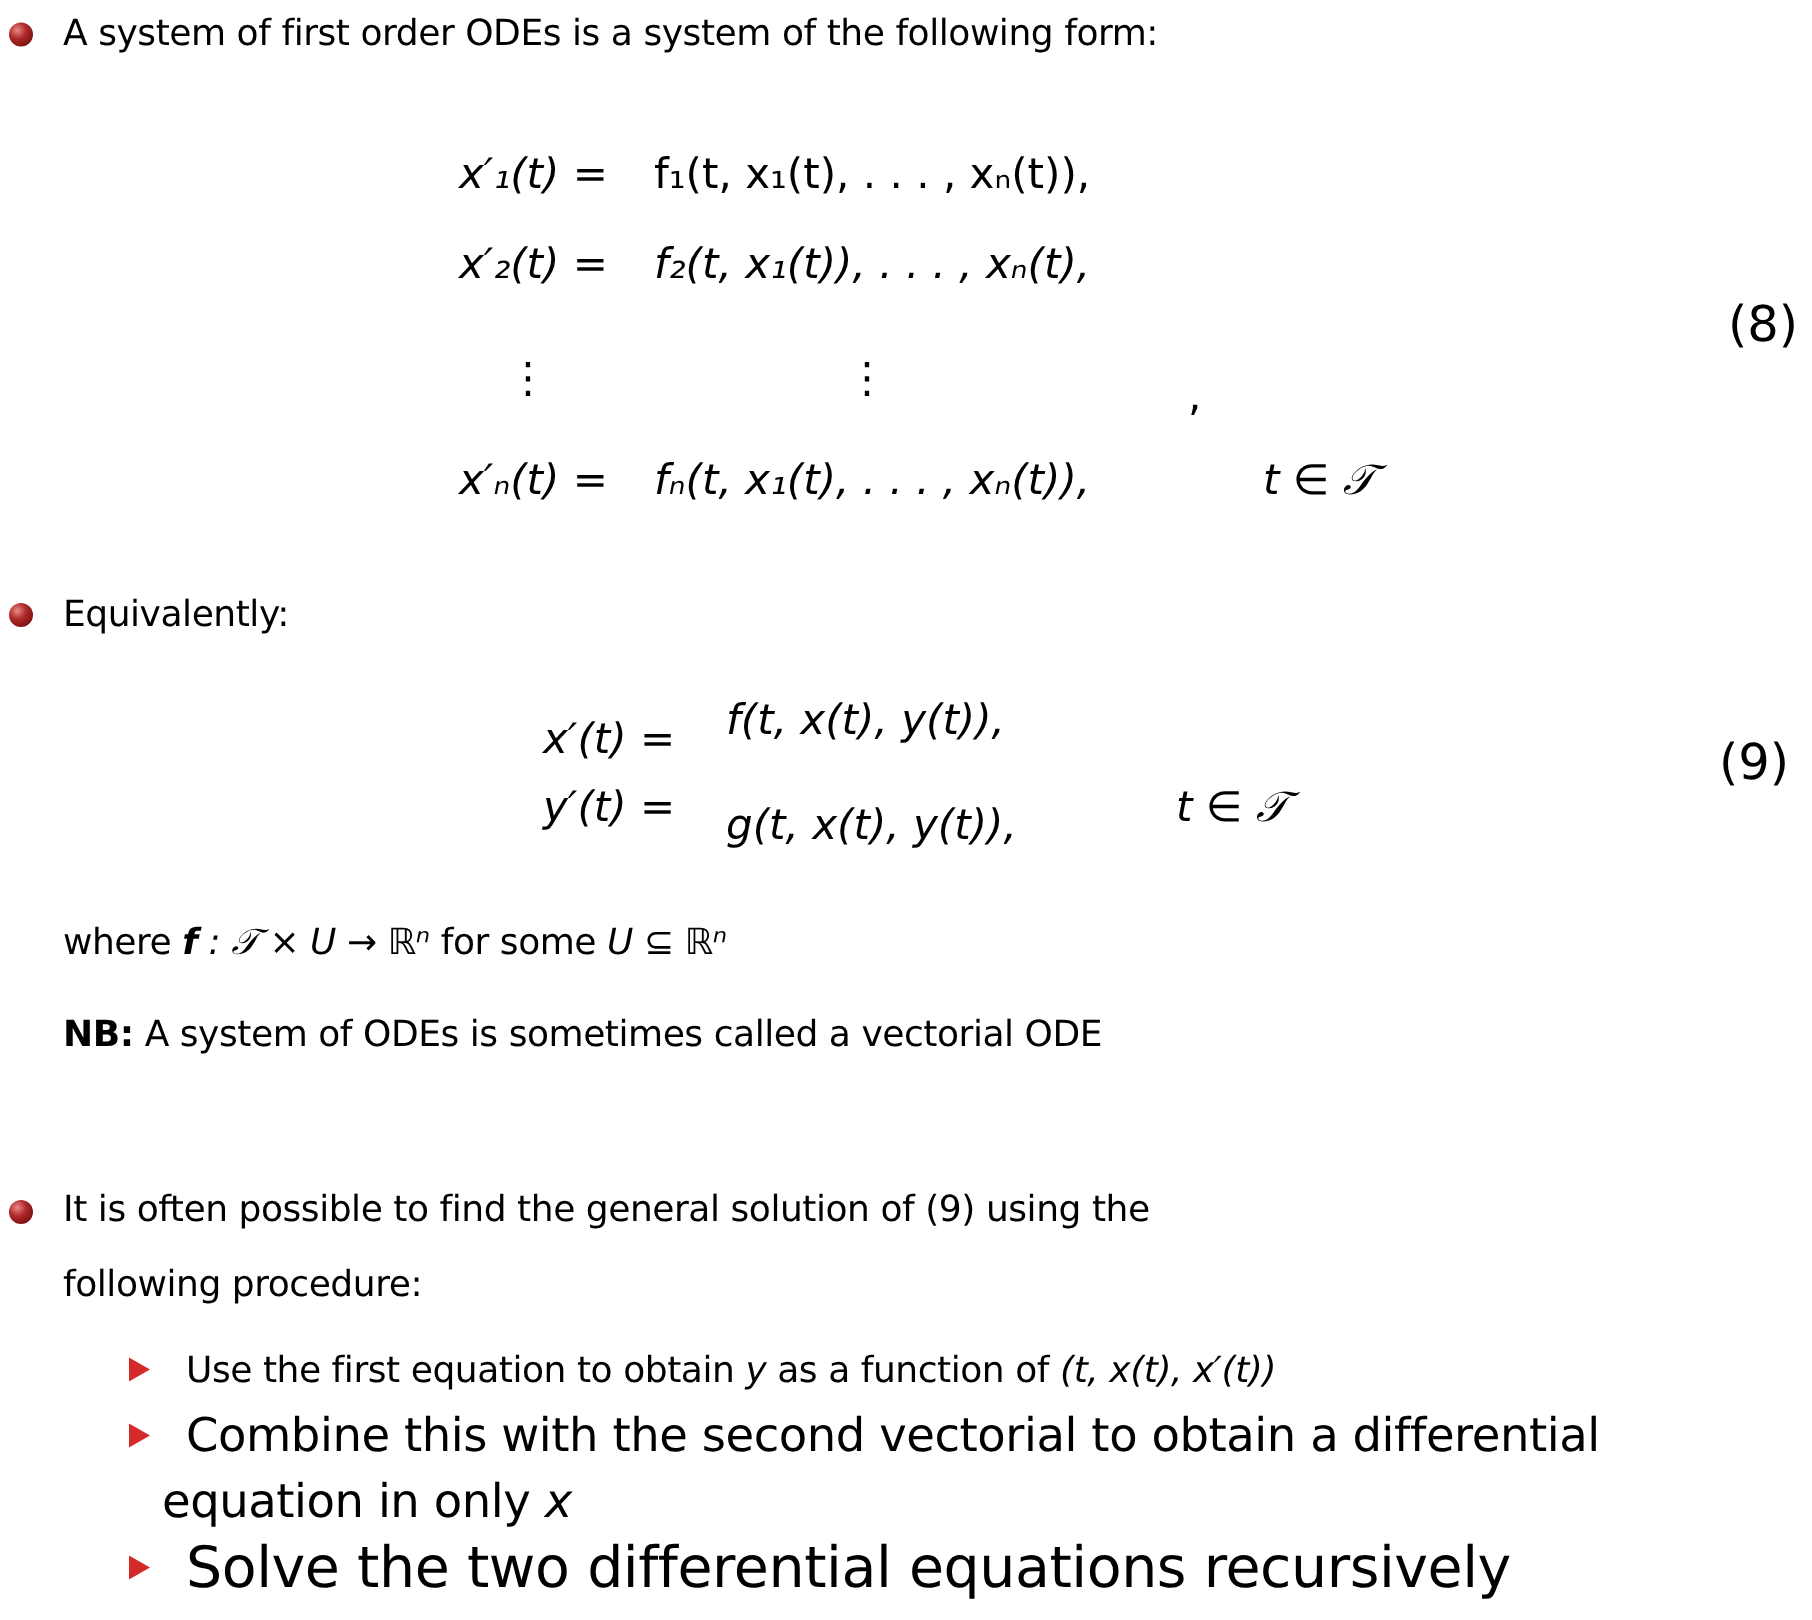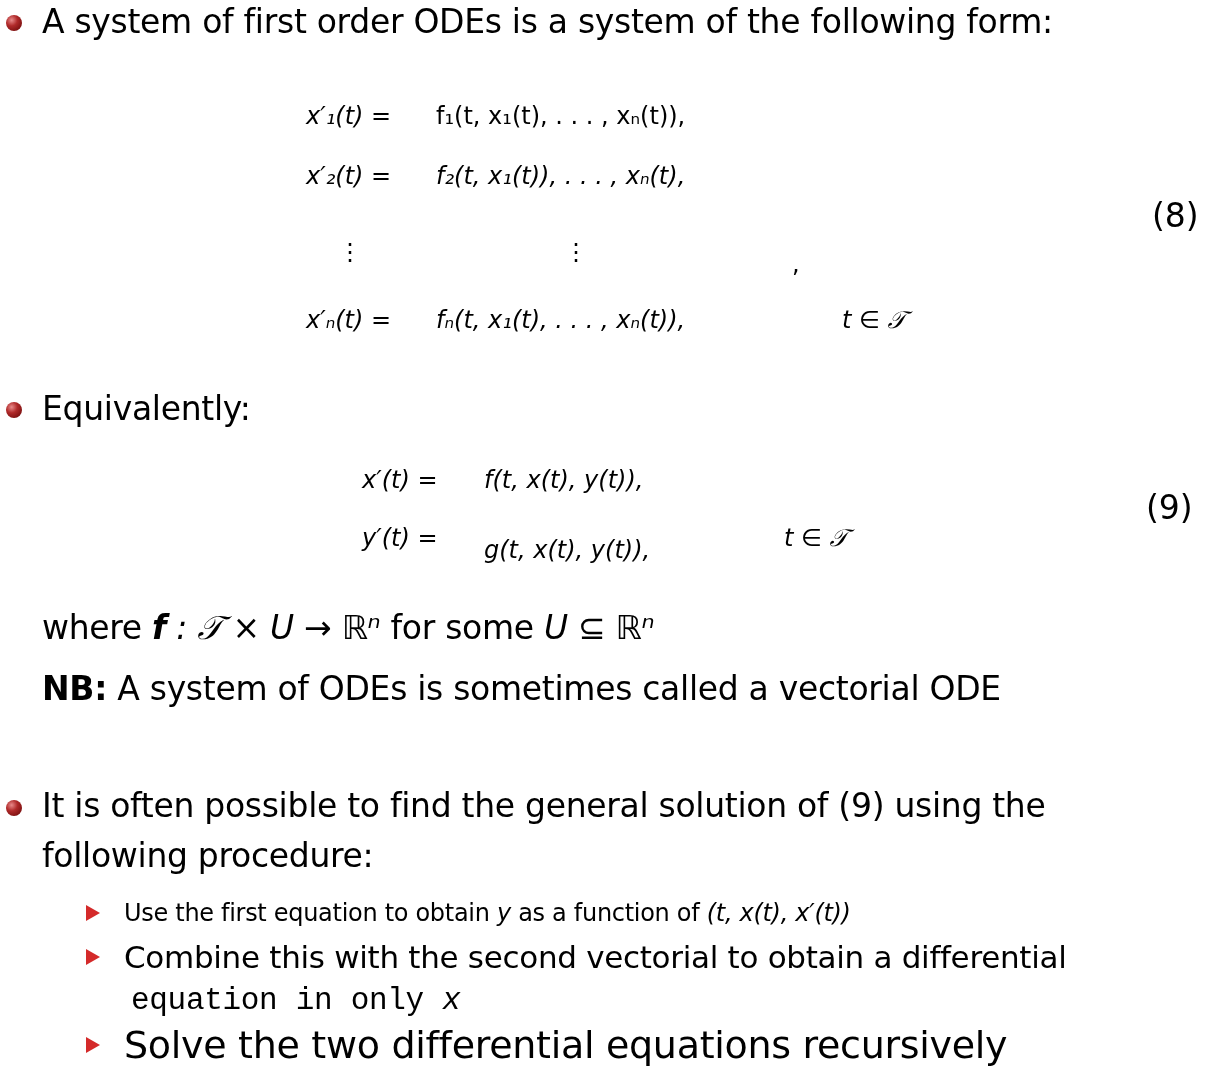--- a/index.html
+++ b/index.html
@@ -2,31 +2,31 @@
 <html><head>
 <meta charset="utf-8">
 <style>
   html, body { margin: 0; padding: 0; background: #ffffff; }
   body {
     width: 1208px; height: 1080px; position: relative; overflow: hidden;
     font-family: "DejaVu Sans", "Liberation Sans", sans-serif;
     color: #000;
   }
   .abs { position: absolute; white-space: nowrap; }
-  .text { font-size: 33px; line-height: 40px; letter-spacing: -0.3px; }
+  .text { font-size: 24px; line-height: 40px; letter-spacing: -0.3px; }
   .ball {
     position: absolute; width: 16px; height: 16px; border-radius: 50%;
     background: radial-gradient(circle at 35% 32%, #e88a8a 0%, #b02a2a 38%, #7a0f0f 80%, #5a0808 100%);
   }
   .tri {
     position: absolute; width: 0; height: 0;
     border-top: 8px solid transparent; border-bottom: 8px solid transparent;
     border-left: 14px solid #d42a2a;
   }
-  .math { font-family: "DejaVu Sans", sans-serif; font-size: 24px; line-height: 40px; }
+  .math { font-family: "DejaVu Sans", sans-serif; font-size: 28px; line-height: 40px; }
   .eqno { font-size: 33px; }
   .bold { font-weight: bold; }
 </style>
 </head>
 <body>
 
 <div class="ball" style="left:6px; top:15px;"></div>
 <div class="abs text" style="left:42px; top:2px;">A system of first order ODEs is a system of the following form:</div>
 
 <div>
@@ -44,21 +44,21 @@
   <div class="abs math" style="left:436px; top:300px; font-style:italic;">fₙ(t, x₁(t), . . . , xₙ(t)),</div>
   <div class="abs math" style="left:842px; top:300px; font-style:italic;">t ∈ 𝒯</div>
 
   <div class="abs eqno" style="left:1152px; top:196px;">(8)</div>
 </div>
 
 <div class="ball" style="left:6px; top:402px;"></div>
 <div class="abs text" style="left:42px; top:389px;">Equivalently:</div>
 
 <div>
-  <div class="abs math" style="left:362px; top:460px; font-style:italic;">x′(t) =</div>
+  <div class="abs math" style="left:362px; top:473px; font-style:italic;">x′(t) =</div>
   <div class="abs math" style="left:484px; top:460px; font-style:italic;">f(t, x(t), y(t)),</div>
 
   <div class="abs math" style="left:362px; top:518px; font-style:italic;">y′(t) =</div>
   <div class="abs math" style="left:484px; top:518px; font-style:italic;margin-top:12px;">g(t, x(t), y(t)),</div>
   <div class="abs math" style="left:784px; top:518px; font-style:italic;">t ∈ 𝒯</div>
 
   <div class="abs eqno" style="left:1146px; top:488px;">(9)</div>
 </div>
 
 <div class="abs text" style="left:42px; top:608px;">
@@ -81,19 +81,19 @@
 <div class="tri" style="left:86px; top:905px;"></div>
 <div class="abs text" style="left:124px; top:893px; font-size:24px;">
   <span>Use the first equation to obtain</span>
   <i>y</i>
   <span>as a function of</span>
   <i>(t, x(t), x′(t))</i>
 </div>
 
 <div class="tri" style="left:86px; top:949px;"></div>
 <div class="abs text" style="left:124px; top:937px; font-size:31px;">Combine this with the second vectorial to obtain a differential</div>
-<div class="abs text" style="left:131px; top:981px; font-size:31px;font-family:Liberation Mono, monospace;">
+<div class="abs text" style="left:108px; top:981px; font-size:31px;">
   <span>equation in only</span>
   <i>x</i>
 </div>
 
 <div class="tri" style="left:86px; top:1037px;"></div>
 <div class="abs text" style="left:124px; top:1025px; font-size:38px;">Solve the two differential equations recursively</div>
 
 </body></html>

